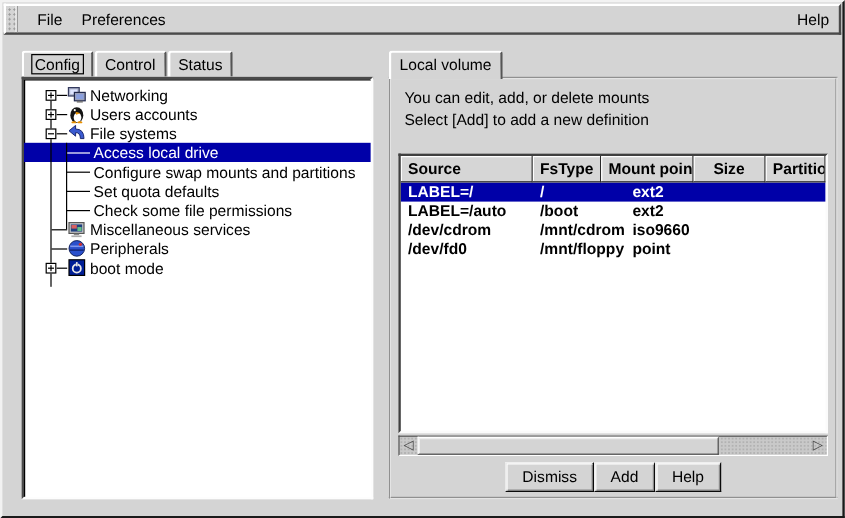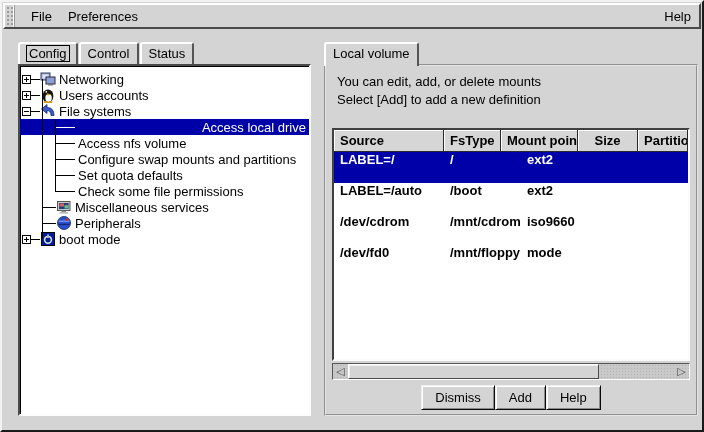--- a/index.html
+++ b/index.html
@@ -38,22 +38,22 @@
   .treebox{
     position:absolute;left:16px;top:62px;width:293px;height:352px;
     background:#fff;border:2px solid;border-color:#4a4a4a #fdfdfd #fdfdfd #4a4a4a;
     box-shadow:inset 1px 1px 0 #000;overflow:hidden;
   }
   .rows{position:relative;padding-top:5px;}
   .vl{position:absolute;width:1px;background:#000;z-index:3;}
   .vl-trunk{left:22px;top:13px;height:160px;}
   .vl-child{left:35px;top:53px;height:72px;}
   .trow{position:relative;height:16px;display:flex;align-items:center;cursor:default;white-space:nowrap;}
-  .trow.selected{background:#0000a8;color:#fff;justify-content:space-between;}
-  .trow.d0.e-plus,.trow.d0.e-minus{padding-left:2px;}
+  .trow.selected{background:#0000a8;color:#fff;}
+  .trow.d0.e-plus,.trow.d0.e-minus{padding-left:18px;}
   .trow.d0.e-none{padding-left:23px;}
   .trow.d1{padding-left:35px;}
   .tick{height:1px;background:#000;flex:0 0 auto;}
   .e-plus .tick,.e-minus .tick{width:9px;}
   .e-none .tick{width:13px;}
   .d1 .tick{width:20px;}
   .trow.selected .tick{background:#fff;}
   .expander{
     position:relative;z-index:4;flex:0 0 9px;width:9px;height:9px;
     background:#fff;border:1px solid #000;
@@ -73,21 +73,21 @@
     background:#fff;border:2px solid;border-color:#404040 #fbfbfb #fbfbfb #404040;
     overflow:hidden;
     font-weight:bold;
   }
   .thead{display:flex;height:22px;}
   .hcell{
     flex:0 0 auto;height:22px;padding:3px 0 0 6px;overflow:hidden;white-space:nowrap;
     background:#d6d6d6;border-right:1px solid #2a2a2a;border-bottom:1px solid #2a2a2a;
     box-shadow:inset 1px 1px 0 #fff;cursor:default;
   }
-  .mrow{display:flex;height:31px;line-height:16px;cursor:default;}
+  .mrow{display:flex;height:16px;line-height:16px;cursor:default;}
   .mrow.selected{background:#0000a8;color:#fff;}
   .cell{flex:0 0 auto;padding-left:6px;overflow:hidden;white-space:nowrap;}
   .c0{width:110px;} .c1{width:77px;} .c2{width:57px;} .c3{width:60px;} .c4{flex:1 1 auto;width:auto;}
   .hcell.c3{text-align:center;padding-left:0;}
   
   .hscroll{
     position:absolute;left:6px;top:297px;width:358px;height:17px;
     background:#c9c9c9;border:1px solid;border-color:#555 #fff #fff #555;
     background-image:radial-gradient(#b2b2b2 26%,transparent 30%);background-size:3px 3px;
   }
@@ -159,24 +159,20 @@
           <span class="expander minus"></span>
           <span class="tick"></span>
           <svg viewBox="0 0 16 16" xmlns="http://www.w3.org/2000/svg" class="ticon">
     <path d="M14 12.5 Q14 4.5 7 4.5 L7 1.5 L1.5 6 L7 10.5 L7 7.5 Q11 7.5 11 12.5 Z" fill="#3a5ad0" stroke="#16246e" stroke-width="0.8"></path>
   </svg>
           <span class="tlabel">File systems</span>
         </div>
         <div class="trow d1 e-none selected">
           <span class="tick"></span>
           <span class="tlabel">Access local drive</span>
-        </div>
-        <div class="trow d1 e-none">
-          <span class="tick"></span>
-          <span class="tlabel">Access nfs volume</span>
         </div>
         <div class="trow d1 e-none">
           <span class="tick"></span>
           <span class="tlabel">Configure swap mounts and partitions</span>
         </div>
         <div class="trow d1 e-none">
           <span class="tick"></span>
           <span class="tlabel">Set quota defaults</span>
         </div>
         <div class="trow d1 e-none">
@@ -253,21 +249,21 @@
           <div class="mrow">
             <div class="cell c0">/dev/cdrom</div>
             <div class="cell c1">/mnt/cdrom</div>
             <div class="cell c2">iso9660</div>
             <div class="cell c3"></div>
             <div class="cell c4"></div>
           </div>
           <div class="mrow">
             <div class="cell c0">/dev/fd0</div>
             <div class="cell c1">/mnt/floppy</div>
-            <div class="cell c2">mode</div>
+            <div class="cell c2">point</div>
             <div class="cell c3"></div>
             <div class="cell c4"></div>
           </div>
         </div>
     </div>
 
     <div class="hscroll">
       <span class="sb-arrow sb-left">◁</span>
       <span class="sb-thumb"></span>
       <span class="sb-arrow sb-right">▷</span>

